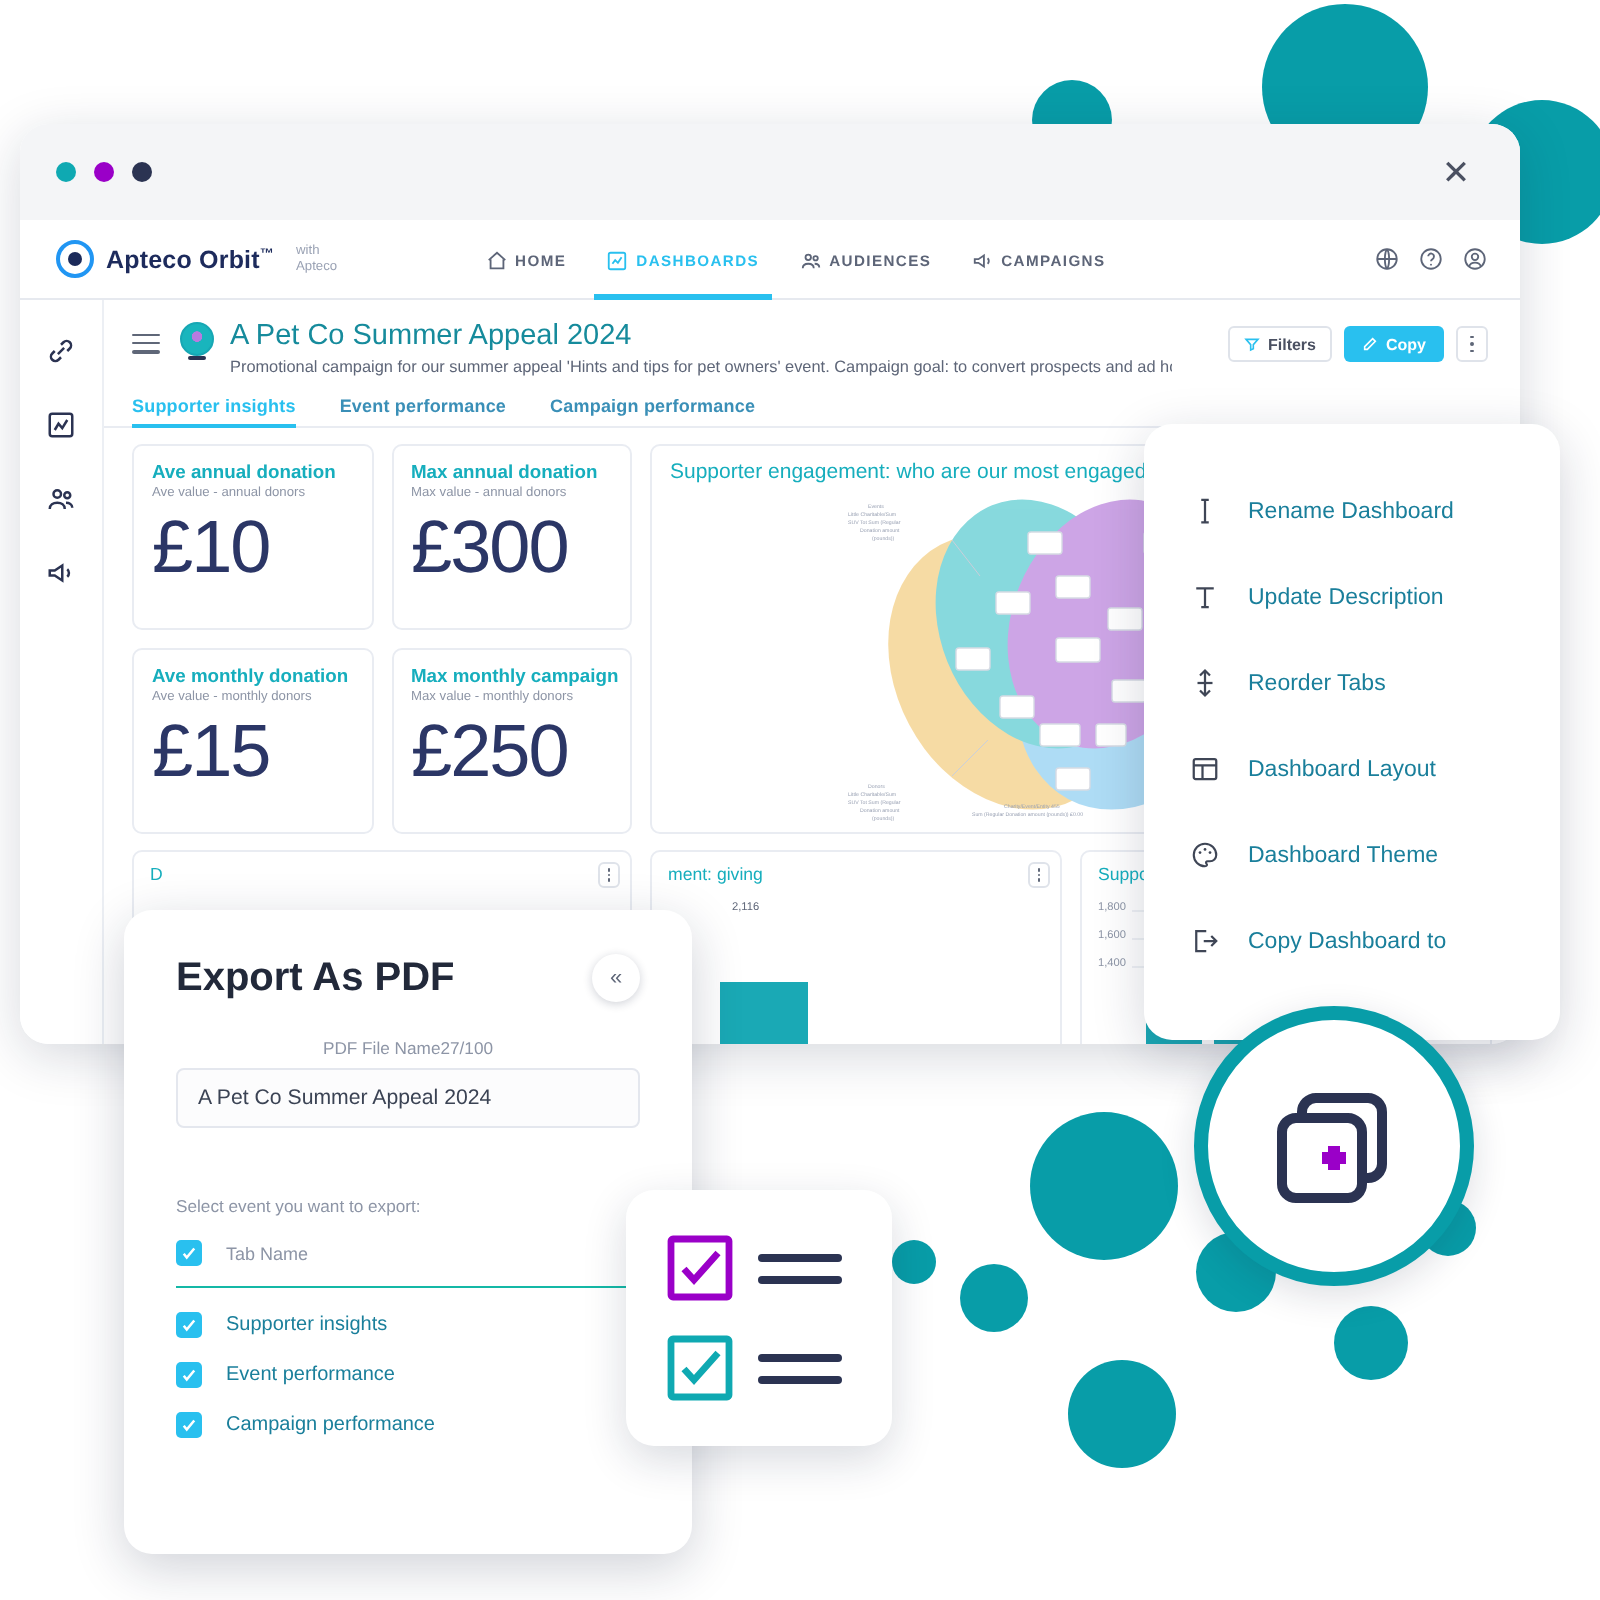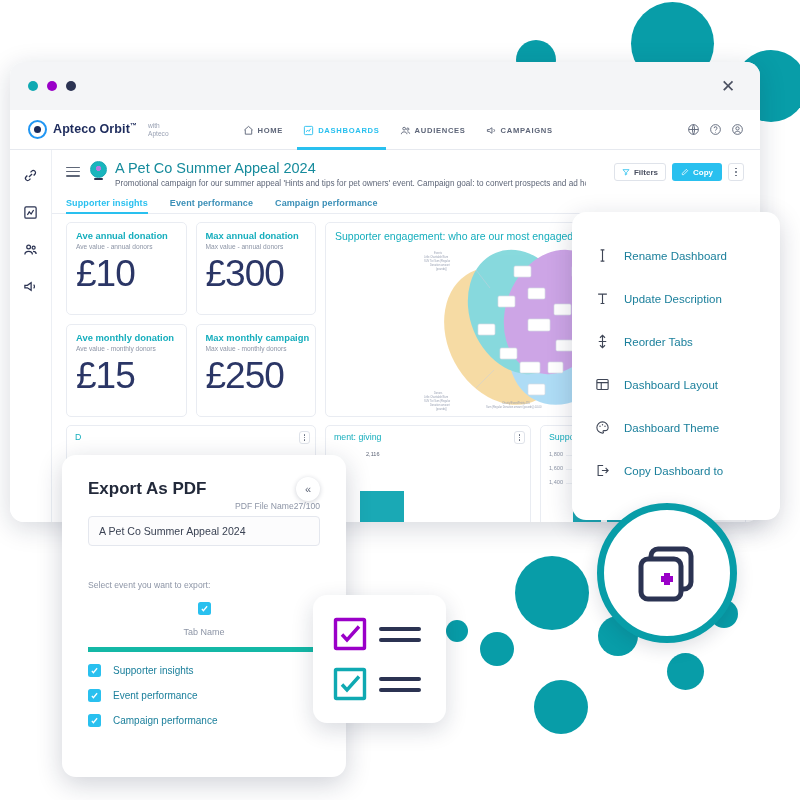--- a/index.html
+++ b/index.html
@@ -170,36 +170,36 @@
   .ctxicon svg { width:15px; height:15px; }
   .ctxlabel { font-size: 11.5px; color: #1a7f9b; }
 
   
   .pdfpanel {
     position:absolute; left: 62px; top: 455px; width: 284px; height: 322px;
     background:#fff; border-radius: 14px; box-shadow: 0 7px 26px rgba(20,30,60,0.2);
     padding: 22px 26px 0 26px;
   }
   .pdfhead { display:flex; align-items:center; justify-content:space-between; }
-  .pdftitle { font-size: 17px; font-weight: bold; color: #22293a; }
+  .pdftitle { font-size: 20px; font-weight: bold; color: #22293a; }
   .collapsebtn {
     width: 24px; height: 24px; border-radius:50%; background:#fff; box-shadow:0 1px 5px rgba(20,30,60,0.2);
     display:flex; align-items:center; justify-content:center; color:#5e6678; font-size:11px; cursor:pointer;
   }
-  .pdfrow { display:flex; justify-content:flex-end; align-items:baseline; }
+  .pdfrow { display:flex; justify-content:center; align-items:baseline; margin-top: 18px; }
   .pdflabel { font-size: 8.6px; color: #8d95a6; }
   .pdfcount { font-size: 8.6px; color: #8d95a6; }
   .pdfinput {
     margin-top: 5px; width: 100%; height: 30px; border:1px solid #e4e7ee; border-radius:4px;
     background:#fcfcfd; font-family:"Liberation Sans", sans-serif; font-size: 10.6px; color:#3b4354;
     padding: 0 10px;
   }
   .pdfselect { font-size: 8.6px; color: #8d95a6; margin-top: 34px; }
   .cbrow { display:flex; align-items:center; gap: 12px; margin-top: 12px; }
-  .cbrow.header { padding-bottom: 10px; border-bottom:5px solid #14b8a6;flex-direction:column; }
+  .cbrow.header { padding-bottom: 10px; border-bottom:1px solid #14b8a6; }
   .cb {
     width: 13px; height: 13px; border-radius:2.5px; background:#29c0ef; flex:none;
     display:flex; align-items:center; justify-content:center;
   }
   .cb svg { width: 9px; height: 9px; }
   .cbtext { font-size: 9px; color: #8d95a6; }
   .cbrow.item .cbtext { font-size: 10px; color: #1a7f9b; }
 
   
   .cbcard {

